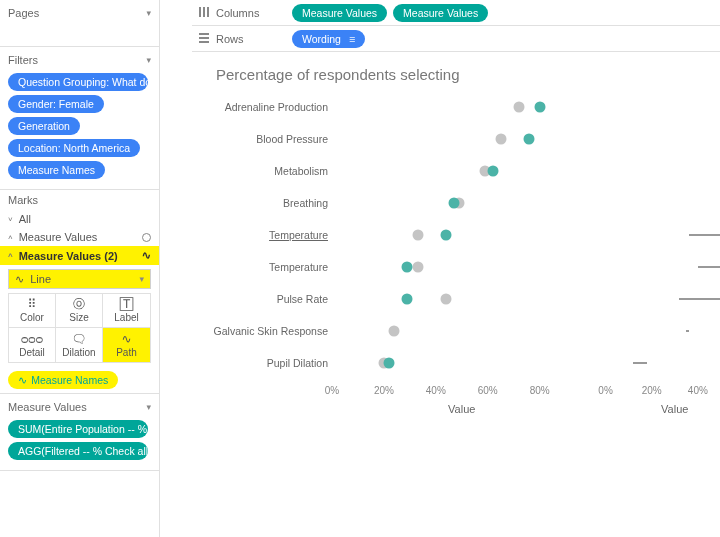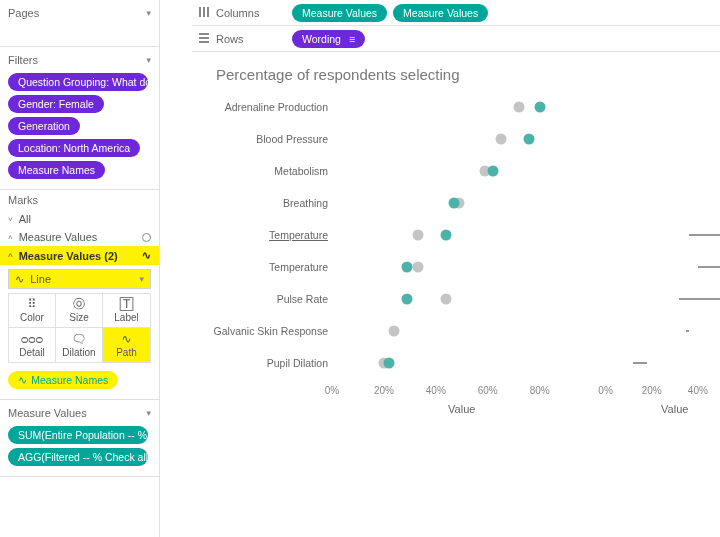--- a/index.html
+++ b/index.html
@@ -5,21 +5,21 @@
   * { box-sizing: border-box; margin: 0; padding: 0; font-family: Arial, Helvetica, sans-serif; }
   body { width: 720px; height: 537px; background: #fff; font-size: 11px; color: #555; overflow: hidden; position: relative; }
   .app { display: flex; width: 720px; height: 537px; gap: 32px; }
   .sidebar { width: 160px; flex: 0 0 160px; border-right: 1px solid #e0e0e0; display: flex; flex-direction: column; }
   .main { flex: 1; display: flex; flex-direction: column; }
   .shelf-bar { height: 26px; border-bottom: 1px solid #e0e0e0; display: flex; align-items: center; padding: 0 6px; gap: 6px; }
   .shelf-label { display: flex; align-items: center; gap: 6px; width: 88px; color: #666; }
   .shelf-label svg { width: 12px; height: 12px; }
   .pill { display: inline-flex; align-items: center; height: 18px; border-radius: 9px; padding: 0 10px; color: #fff; font-size: 10.5px; white-space: nowrap; max-width: 140px; overflow: hidden; text-overflow: ellipsis; }
   .pill.green { background: #00a699; }
-  .pill.blue { background: #6d28d9; }
+  .pill.blue { background: #3b82f6; }
   .pill.yellow-out { background: #fff200; color: #00a699; }
   .pill .sort-ic { margin-left: 8px; opacity: .9; }
   .card { border-bottom: 1px solid #e0e0e0; padding: 4px 8px; }
   .card-title { display: flex; justify-content: space-between; align-items: center; color: #666; height: 18px; }
   .card-body { padding: 4px 0 6px; display: flex; flex-wrap: wrap; gap: 4px; }
   .tri { font-size: 9px; color: #888; }
   .marks-hdr { display:flex; justify-content:space-between; align-items:center; padding: 4px 8px; color:#666; }
   .marks-row { display:flex; align-items:center; padding: 3px 8px; color:#555; gap:6px; }
   .marks-row.bold { font-weight: bold; color:#333; }
   .marks-row.hl { background: #fff200; }
@@ -66,21 +66,21 @@
       </div>
       <div class="card-body" id="filters-body">
           <span class="pill blue">Question Grouping: What do..</span>
           <span class="pill blue">Gender: Female</span>
           <span class="pill blue">Generation</span>
           <span class="pill blue">Location: North America</span>
           <span class="pill blue">Measure Names</span>
         </div>
     </div>
 
-    <div style="border-bottom:1px solid #e0e0e0; padding-bottom:6px;">
+    <div style="border-bottom:1px solid #e0e0e0; ">
       <div class="marks-hdr">
         <span>Marks</span>
       </div>
       <div id="marks-cards">
           <div class="marks-row">
             <span class="caret">˅</span>
             <span style="flex:1">All</span>
           </div>
           <div class="marks-row">
             <span class="caret">˄</span>

